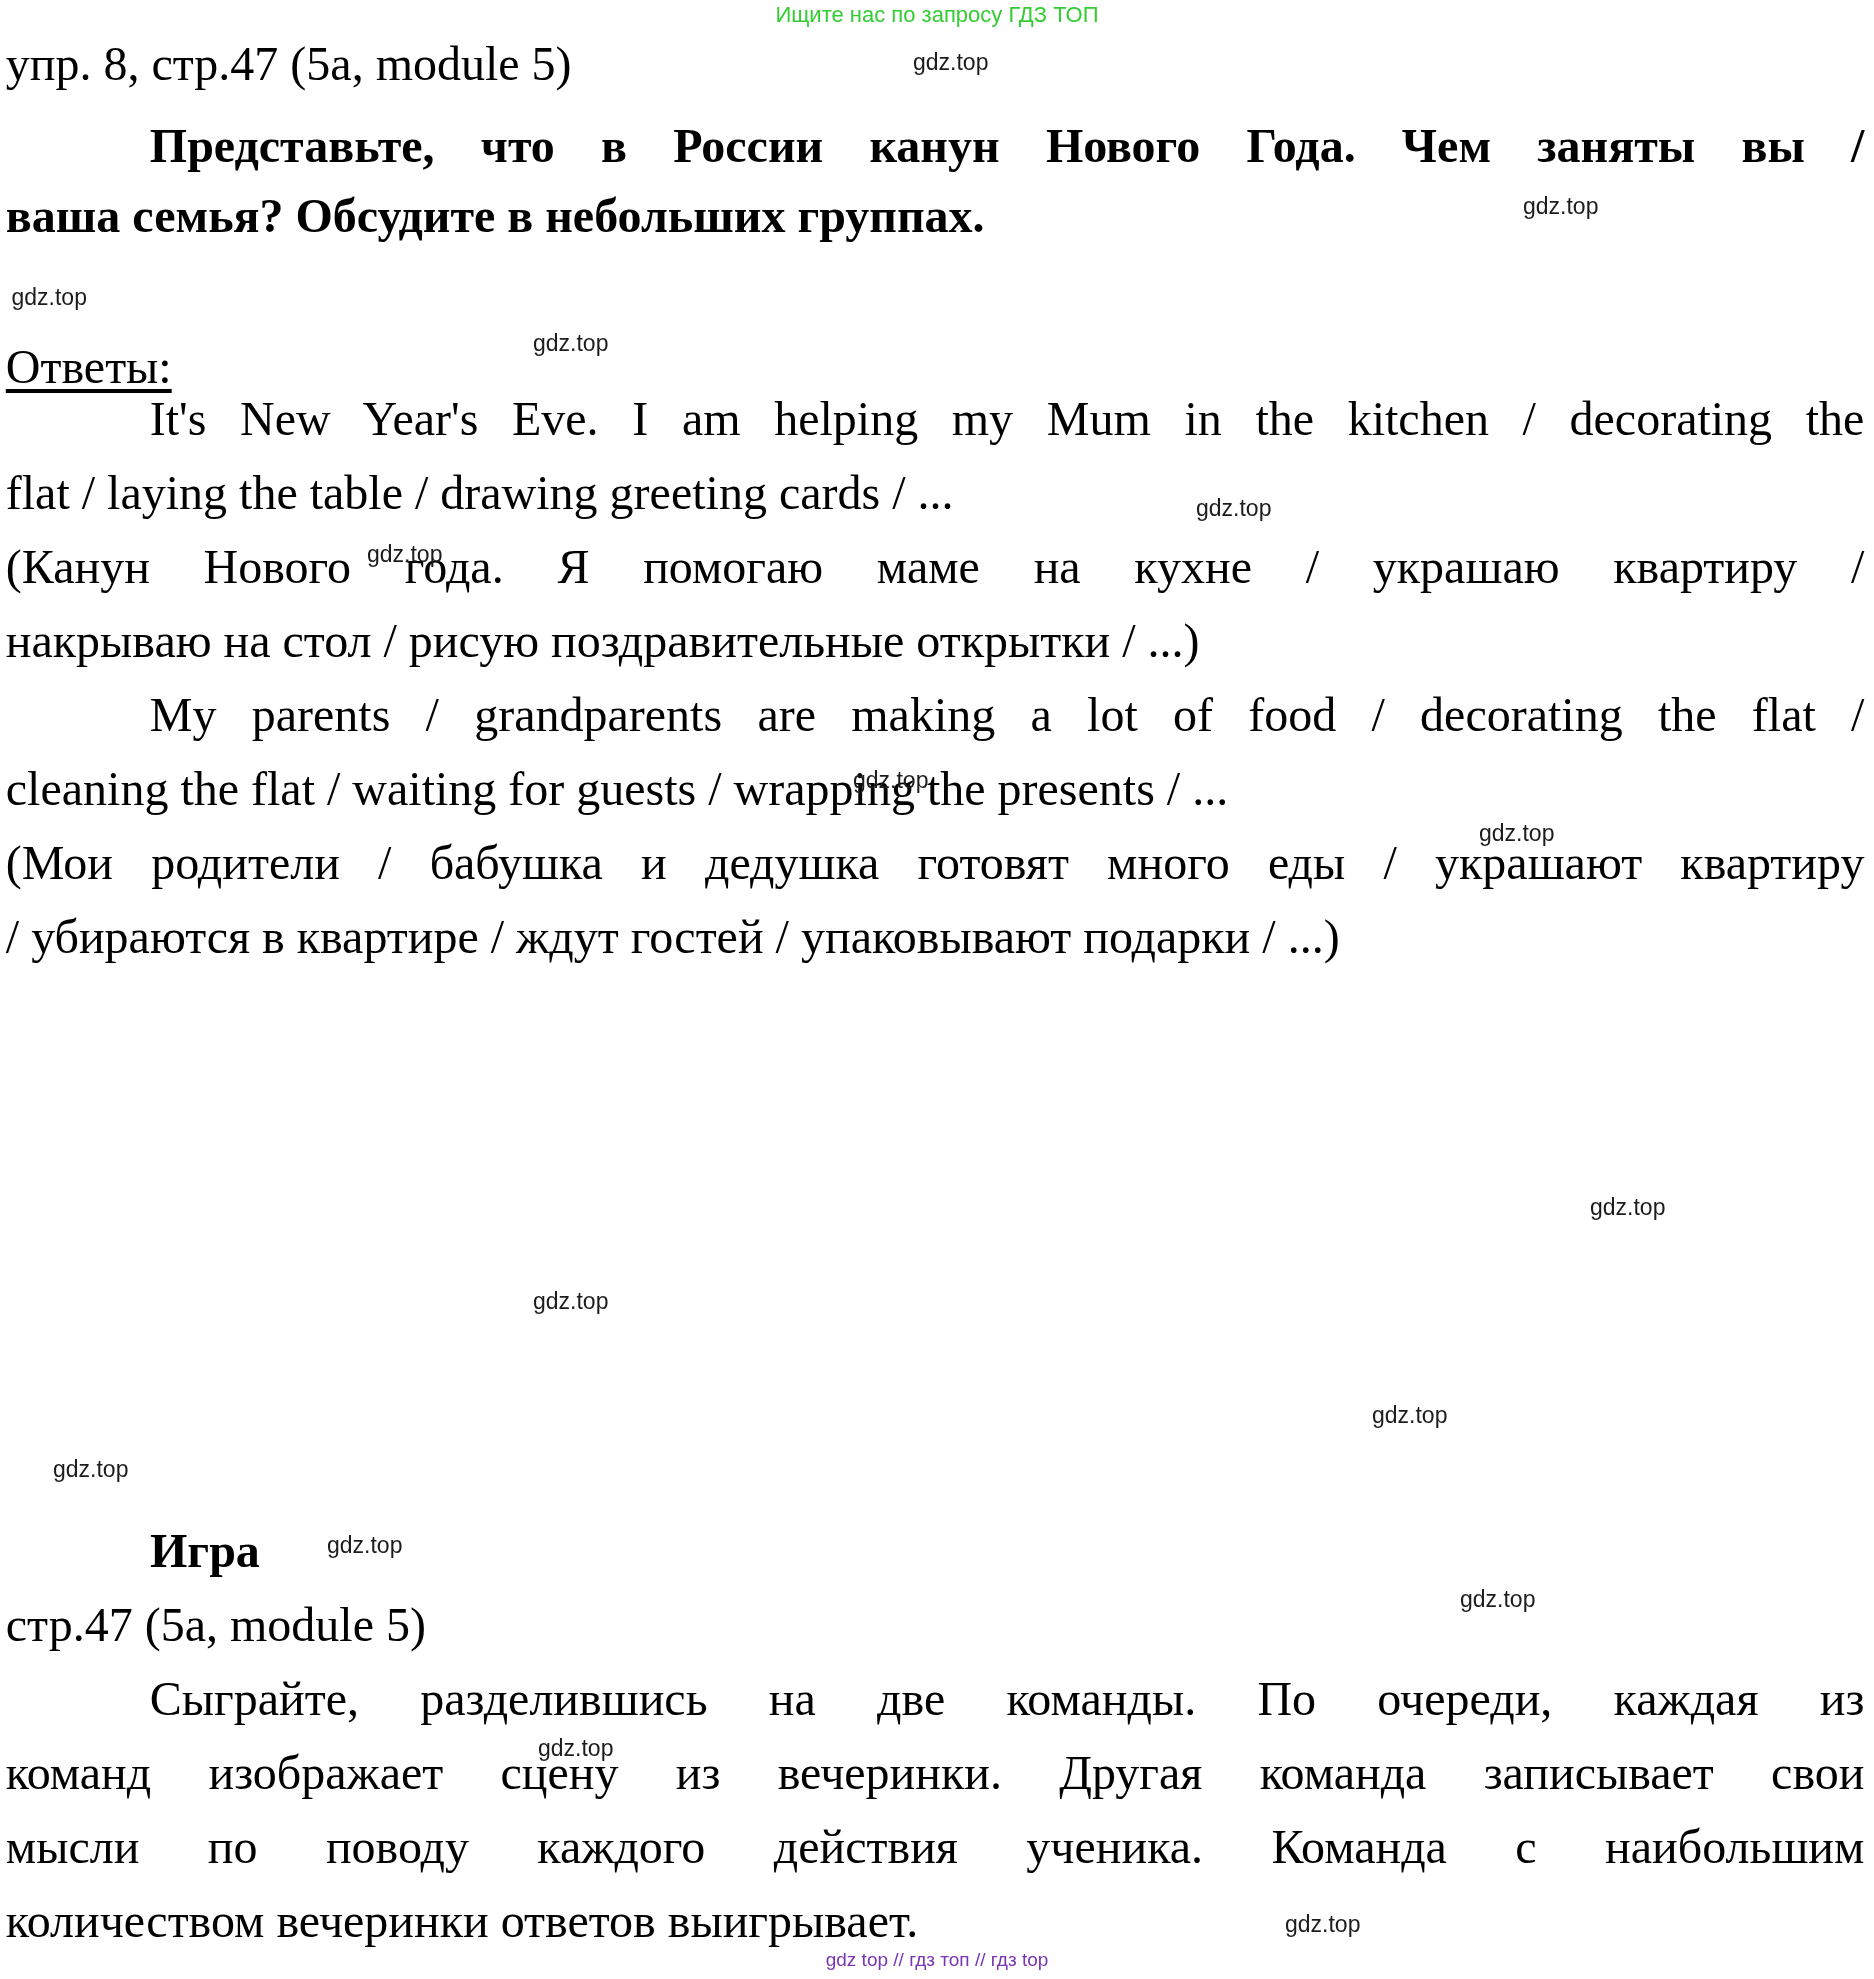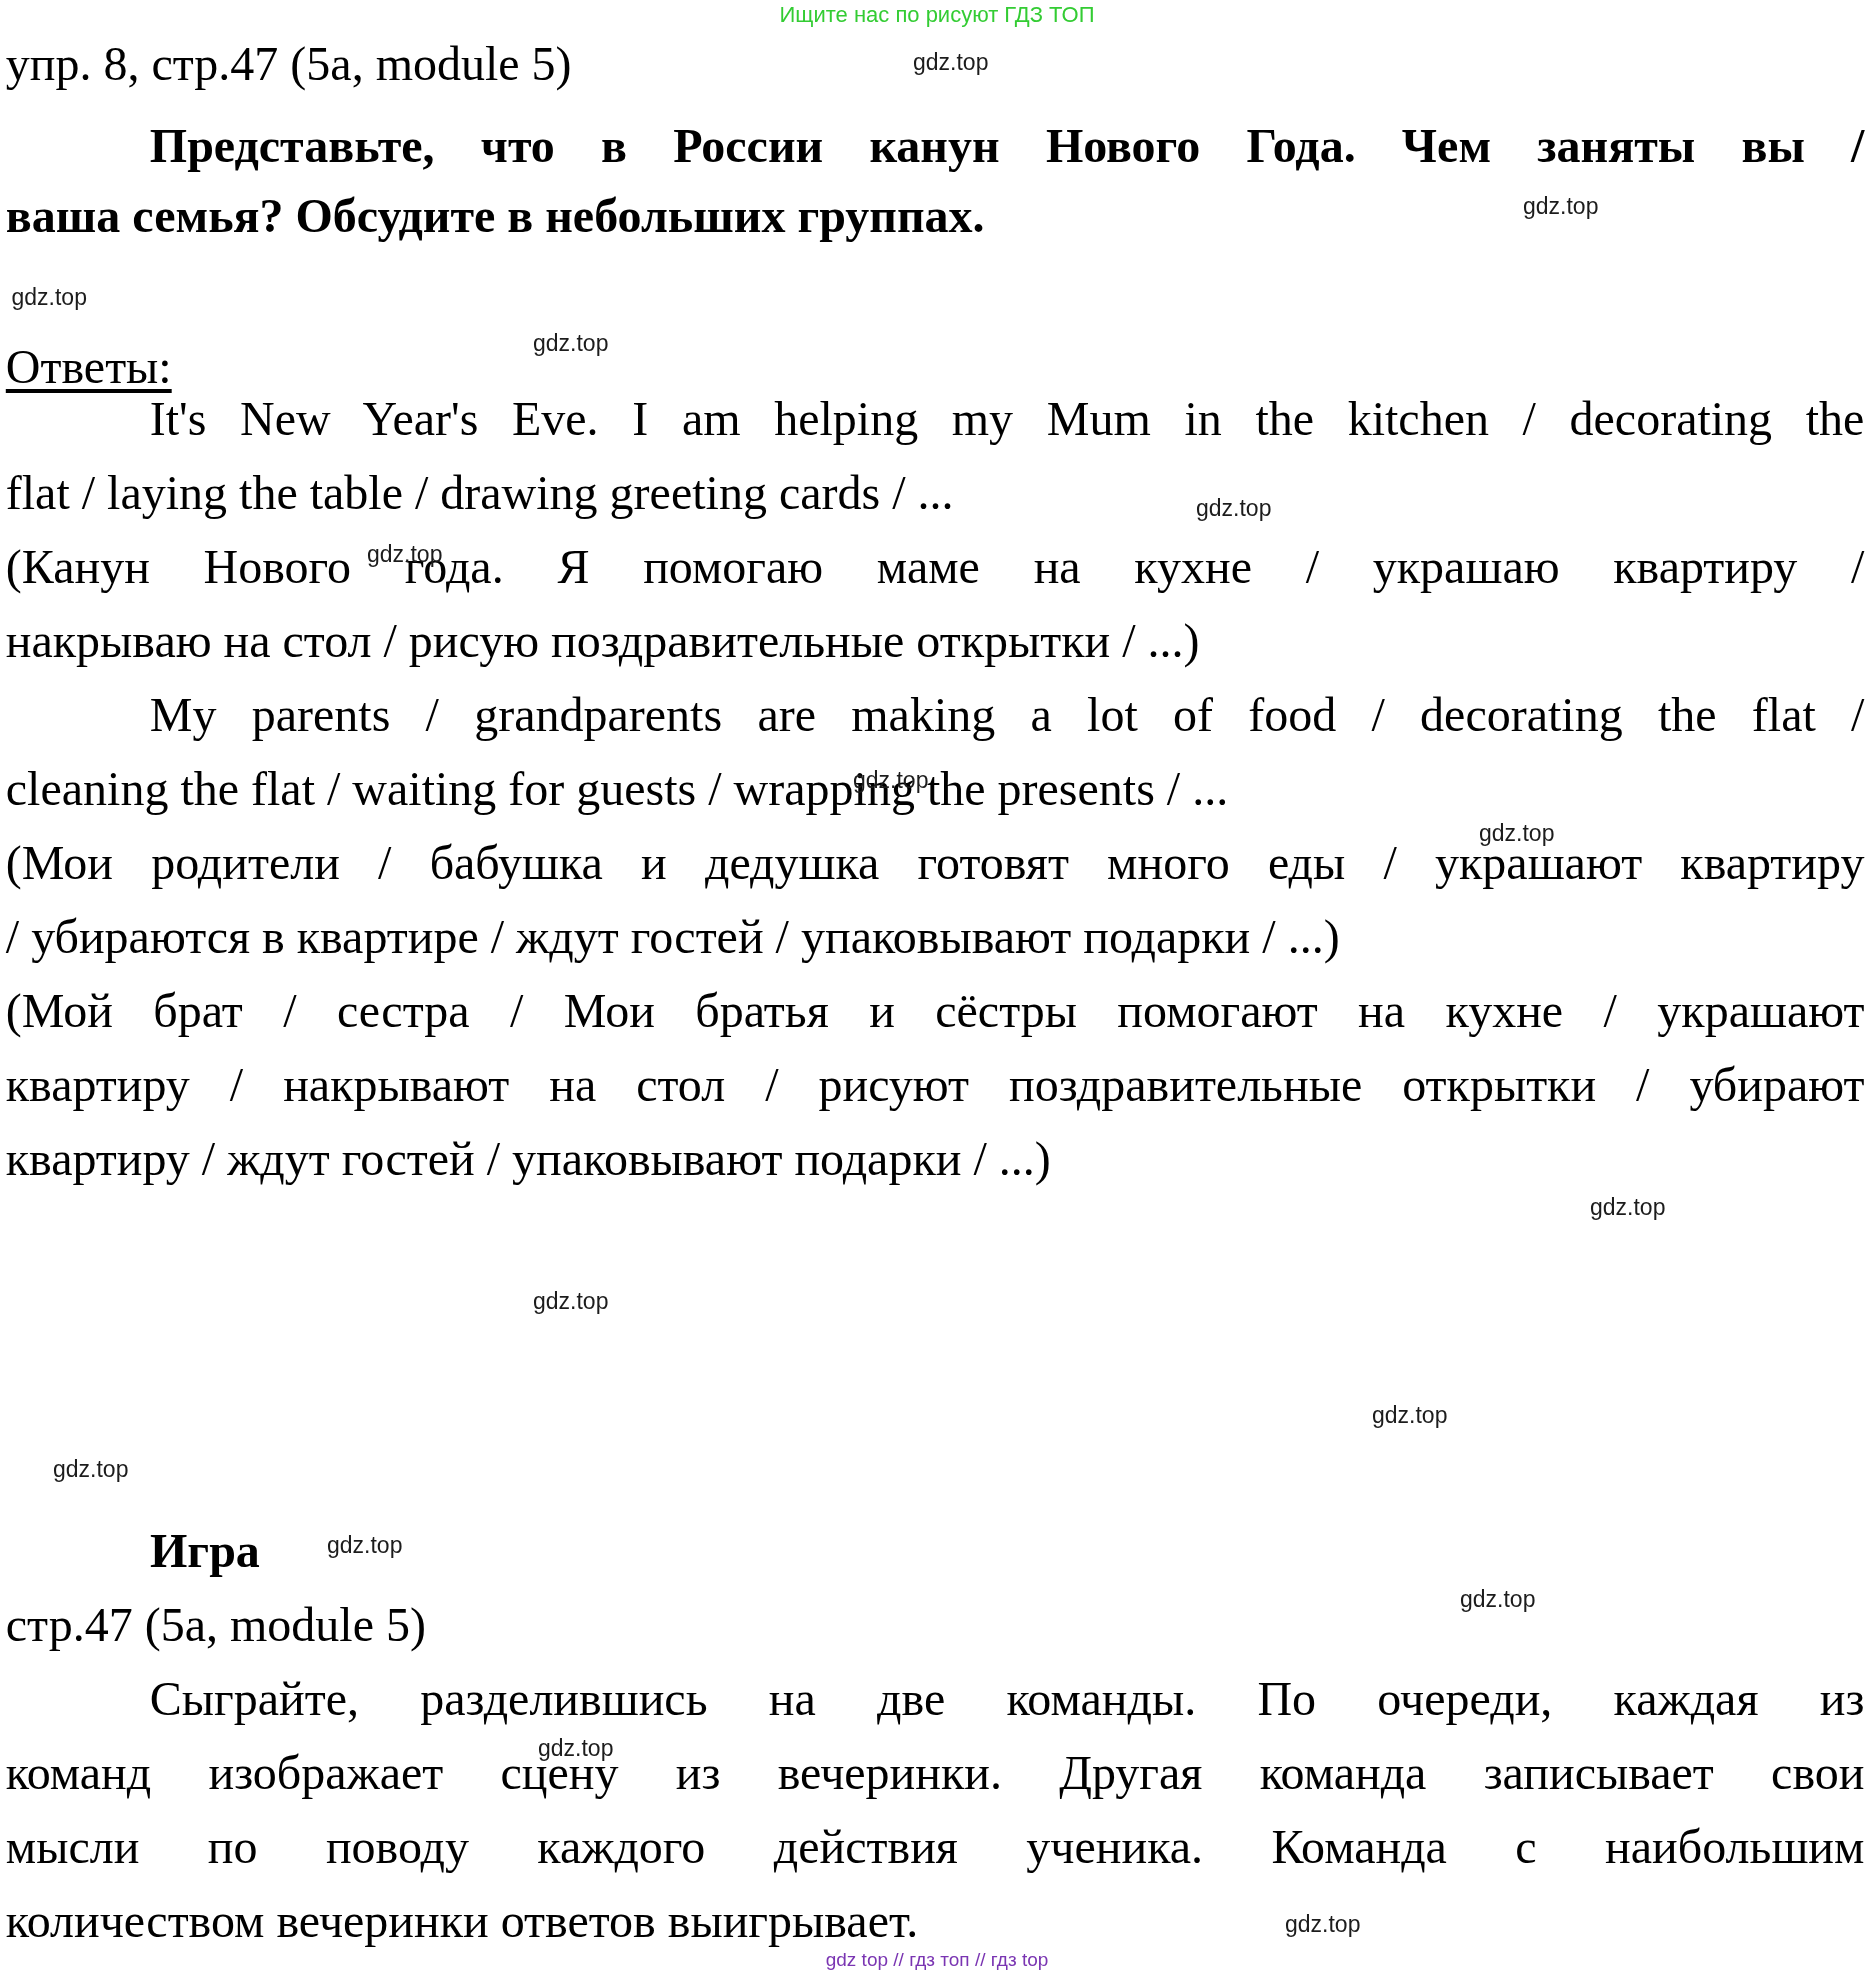--- a/index.html
+++ b/index.html
@@ -74,21 +74,21 @@
     position: absolute;
     font-family: "Liberation Sans", "DejaVu Sans", sans-serif;
     font-size: 23px; line-height: 33px;
     color: #1c1c1c;
     white-space: nowrap;
   }
 </style>
 </head>
 <body>
 
-<div class="abs promo">Ищите нас по рисуют ГДЗ ТОП</div>
+<div class="abs promo">Ищите нас по запросу ГДЗ ТОП</div>
 
 <div class="abs title">упр. 8, стр.47 (5a, module 5)</div>
 
 <div class="abs intro para indent">
     <div class="tline first">Представьте, что в России канун Нового Года. Чем заняты вы /</div>
     <div class="tline last">ваша семья? Обсудите в небольших группах.</div>
   </div>
 
 <div class="abs answers-label">Ответы:</div>
 
@@ -101,25 +101,20 @@
       <div class="tline first">(Канун Нового года. Я помогаю маме на кухне / украшаю квартиру /</div>
       <div class="tline last">накрываю на стол / рисую поздравительные открытки / ...)</div>
     </div>
   <div class="para indent">
       <div class="tline first">My parents / grandparents are making a lot of food / decorating the flat /</div>
       <div class="tline last">cleaning the flat / waiting for guests / wrapping the presents / ...</div>
     </div>
   <div class="para">
       <div class="tline first">(Мои родители / бабушка и дедушка готовят много еды / украшают квартиру</div>
       <div class="tline last">/ убираются в квартире / ждут гостей / упаковывают подарки / ...)</div>
-    </div>
-  <div class="para">
-      <div class="tline first">(Мой брат / сестра / Мои братья и сёстры помогают на кухне / украшают</div>
-      <div class="tline">квартиру / накрывают на стол / рисуют поздравительные открытки / убирают</div>
-      <div class="tline last">квартиру / ждут гостей / упаковывают подарки / ...)</div>
     </div>
 </div>
 
 <div class="abs game-label">Игра</div>
 <div class="abs game-ref">стр.47 (5a, module 5)</div>
 <div class="abs game-para para indent">
     <div class="tline first">Сыграйте, разделившись на две команды. По очереди, каждая из</div>
     <div class="tline">команд изображает сцену из вечеринки. Другая команда записывает свои</div>
     <div class="tline">мысли по поводу каждого действия ученика. Команда с наибольшим</div>
     <div class="tline last">количеством вечеринки ответов выигрывает.</div>

